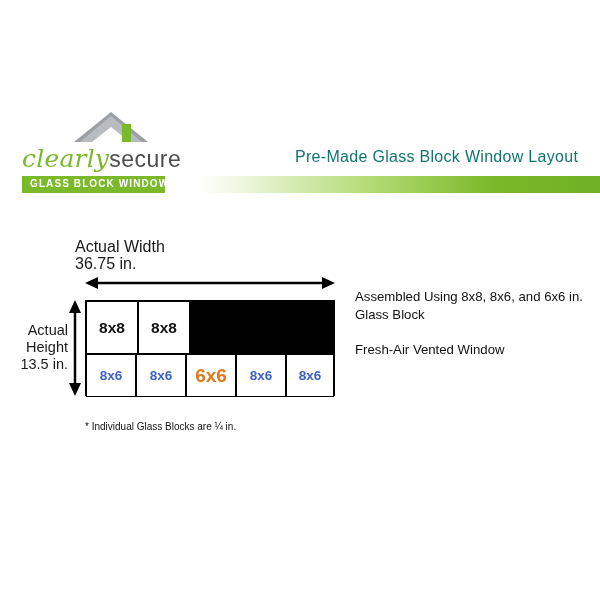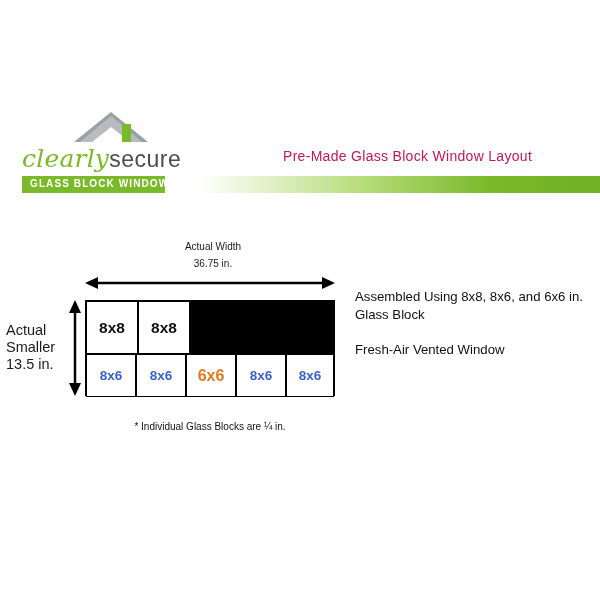--- a/index.html
+++ b/index.html
@@ -78,61 +78,61 @@
     left: 8px;
     top: 2px;
     font-size: 10px;
     letter-spacing: 1.1px;
     color: #ffffff;
     font-weight: bold;
     white-space: nowrap;
   }
   .header-title {
     position: absolute;
-    left: 283px;
+    left: 295px;
     top: 36px;
-    font-size: 14px;
-    color: #be185d;
+    font-size: 16px;
+    color: #0f766e;
     letter-spacing: 0.3px;
     white-space: nowrap;
   }
   .header-rule {
     position: absolute;
     left: 165px;
     top: 64px;
     width: 435px;
     height: 17px;
     background: linear-gradient(to right, #ffffff 0%, #ffffff 8%, #b7dd7c 45%, #7ab929 75%, #6fb024 100%);
   }
 
   
   .width-label {
     position: absolute;
-    left: 88px;
+    left: 75px;
     top: 238px;
     width: 250px;
-    text-align: center;
-    font-size: 10px;
+    text-align: left;
+    font-size: 16px;
     line-height: 17px;
   }
   .width-arrow {
     position: absolute;
     left: 85px;
     top: 276px;
     width: 250px;
     height: 14px;
   }
   .width-arrow svg { display: block; }
 
   .height-label {
     position: absolute;
     left: 6px;
     top: 322px;
     width: 62px;
-    text-align: left;
+    text-align: right;
     font-size: 14.5px;
     line-height: 17px;
   }
   .height-arrow {
     position: absolute;
     left: 68px;
     top: 300px;
     width: 14px;
     height: 96px;
   }
@@ -193,30 +193,30 @@
     font-weight: bold;
   }
   .cell-8x6 {
     width: 50px;
     font-size: 13.5px;
     color: #3a62c4;
   }
   .cell-8x6.mid-last { width: 48px; }
   .cell-6x6 {
     width: 50px;
-    font-size: 16px;
+    font-size: 19px;
     color: #e07a1f;
   }
 
   .footnote {
     position: absolute;
     left: 85px;
     top: 420px;
     width: 250px;
-    text-align: center;
+    text-align: left;
     font-size: 10px;
     line-height: 14px;
     color: #111111;
   }
 
   
   .notes {
     position: absolute;
     left: 355px;
     top: 288px;
@@ -265,21 +265,21 @@
   <div class="width-arrow">
     <svg width="250" height="14" viewBox="0 0 250 14" xmlns="http://www.w3.org/2000/svg">
       <line x1="8" y1="7" x2="242" y2="7" stroke="#000000" stroke-width="2.5"></line>
       <polygon points="0,7 13,1 13,13" fill="#000000"></polygon>
       <polygon points="250,7 237,1 237,13" fill="#000000"></polygon>
     </svg>
   </div>
 
   <div class="height-label">
     <div>Actual</div>
-    <div>Smaller</div>
+    <div>Height</div>
     <div>13.5 in.</div>
   </div>
   <div class="height-arrow">
     <svg width="14" height="96" viewBox="0 0 14 96" xmlns="http://www.w3.org/2000/svg">
       <line x1="7" y1="8" x2="7" y2="88" stroke="#000000" stroke-width="2.5"></line>
       <polygon points="7,0 1,13 13,13" fill="#000000"></polygon>
       <polygon points="7,96 1,83 13,83" fill="#000000"></polygon>
     </svg>
   </div>
 

